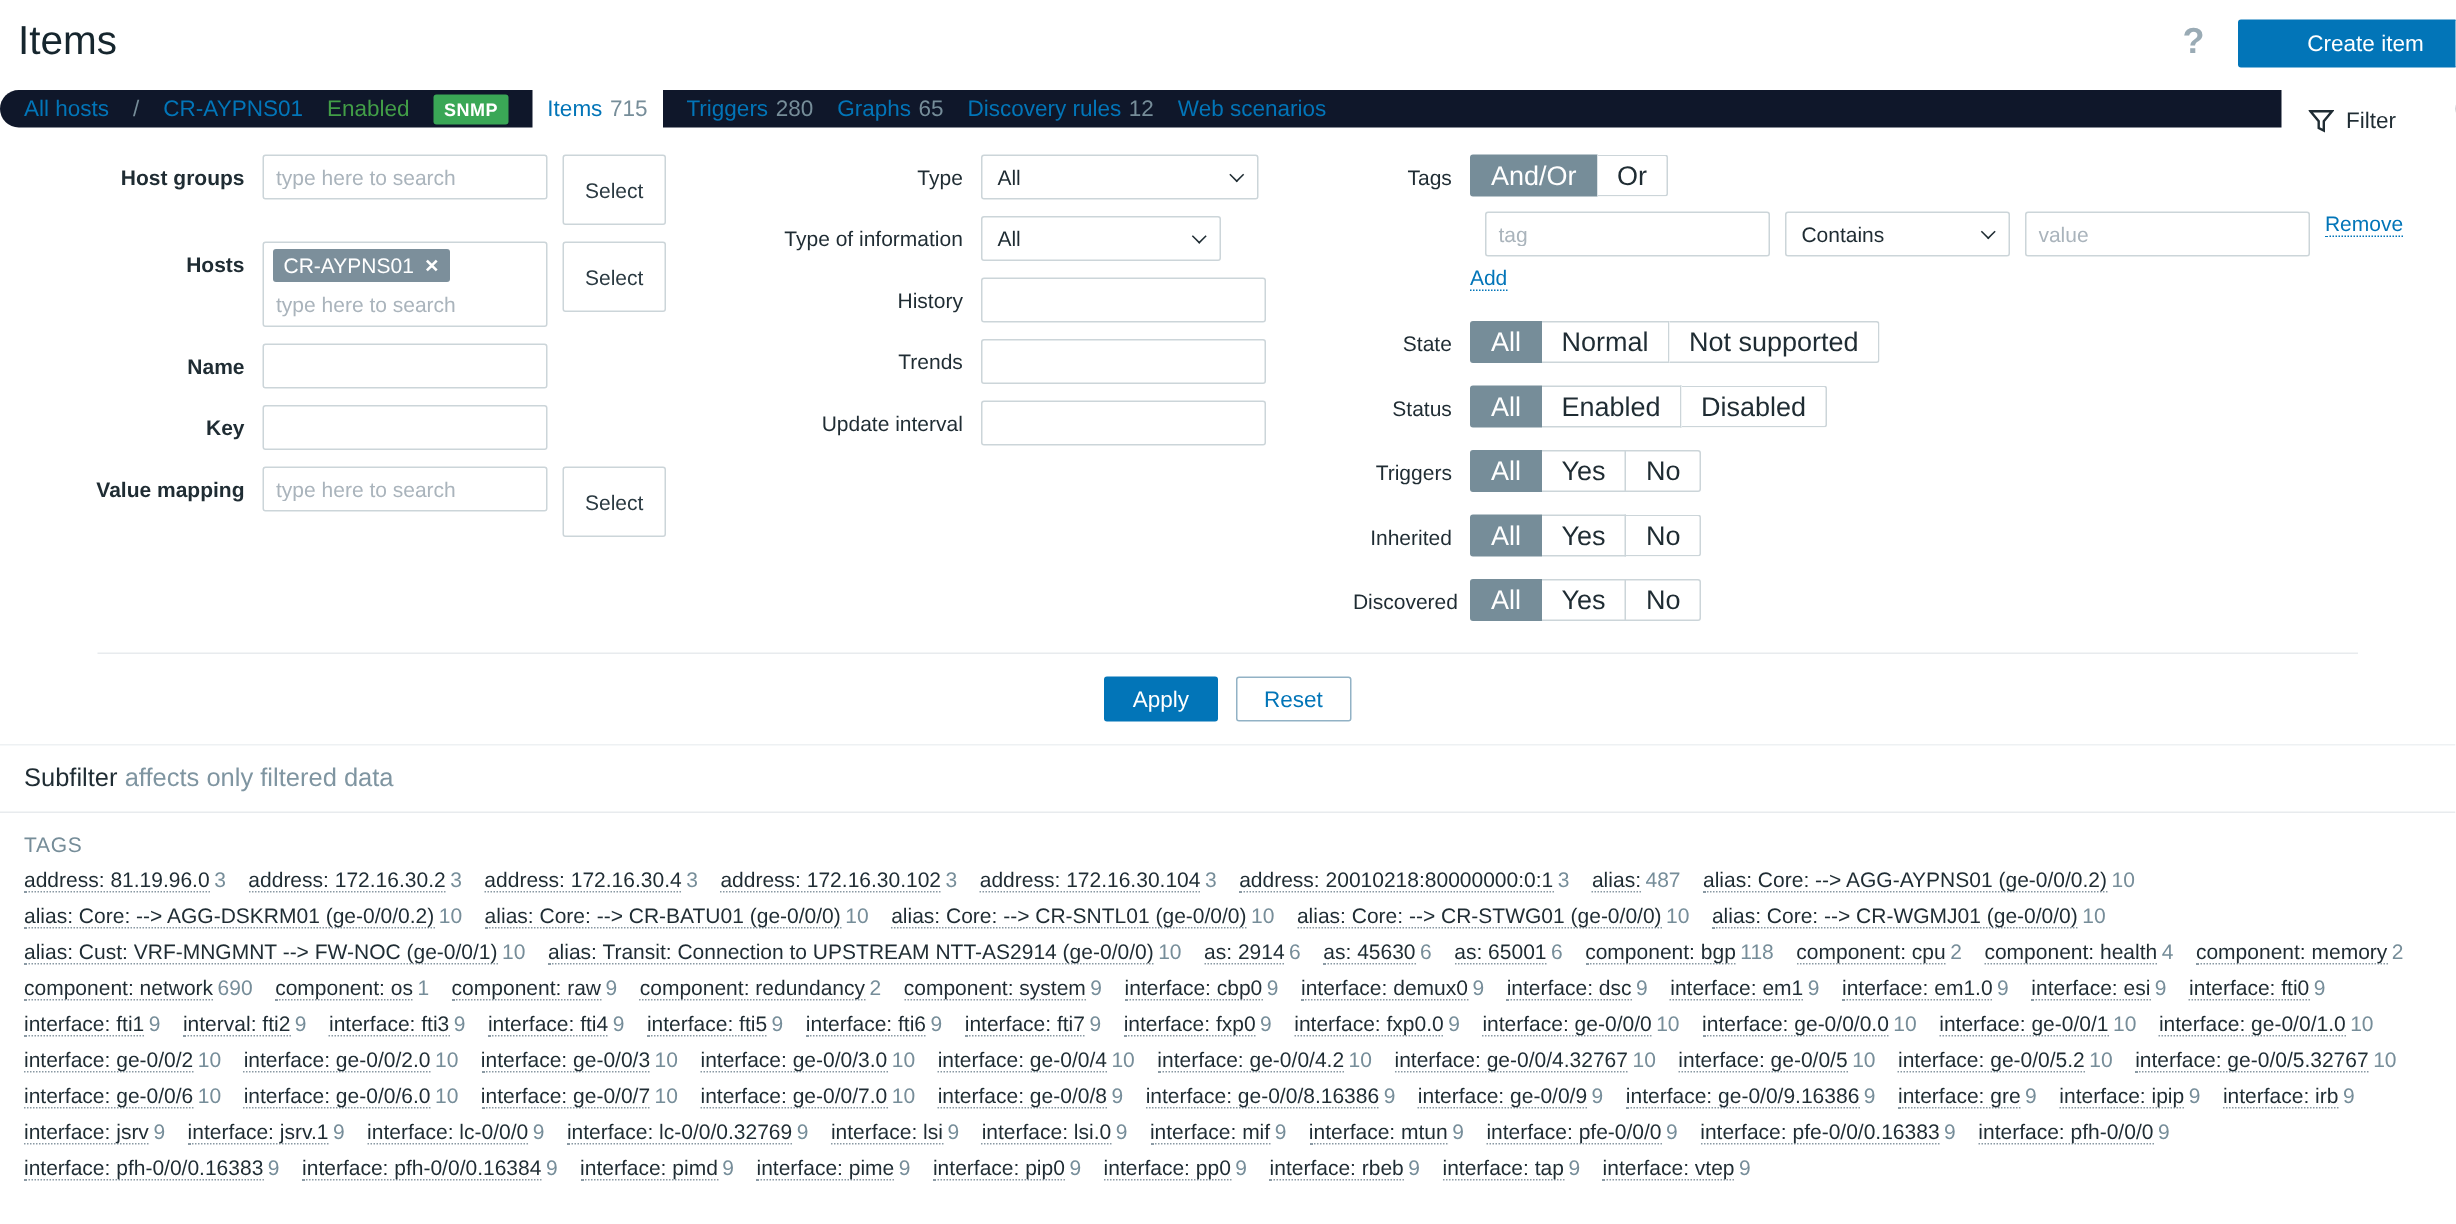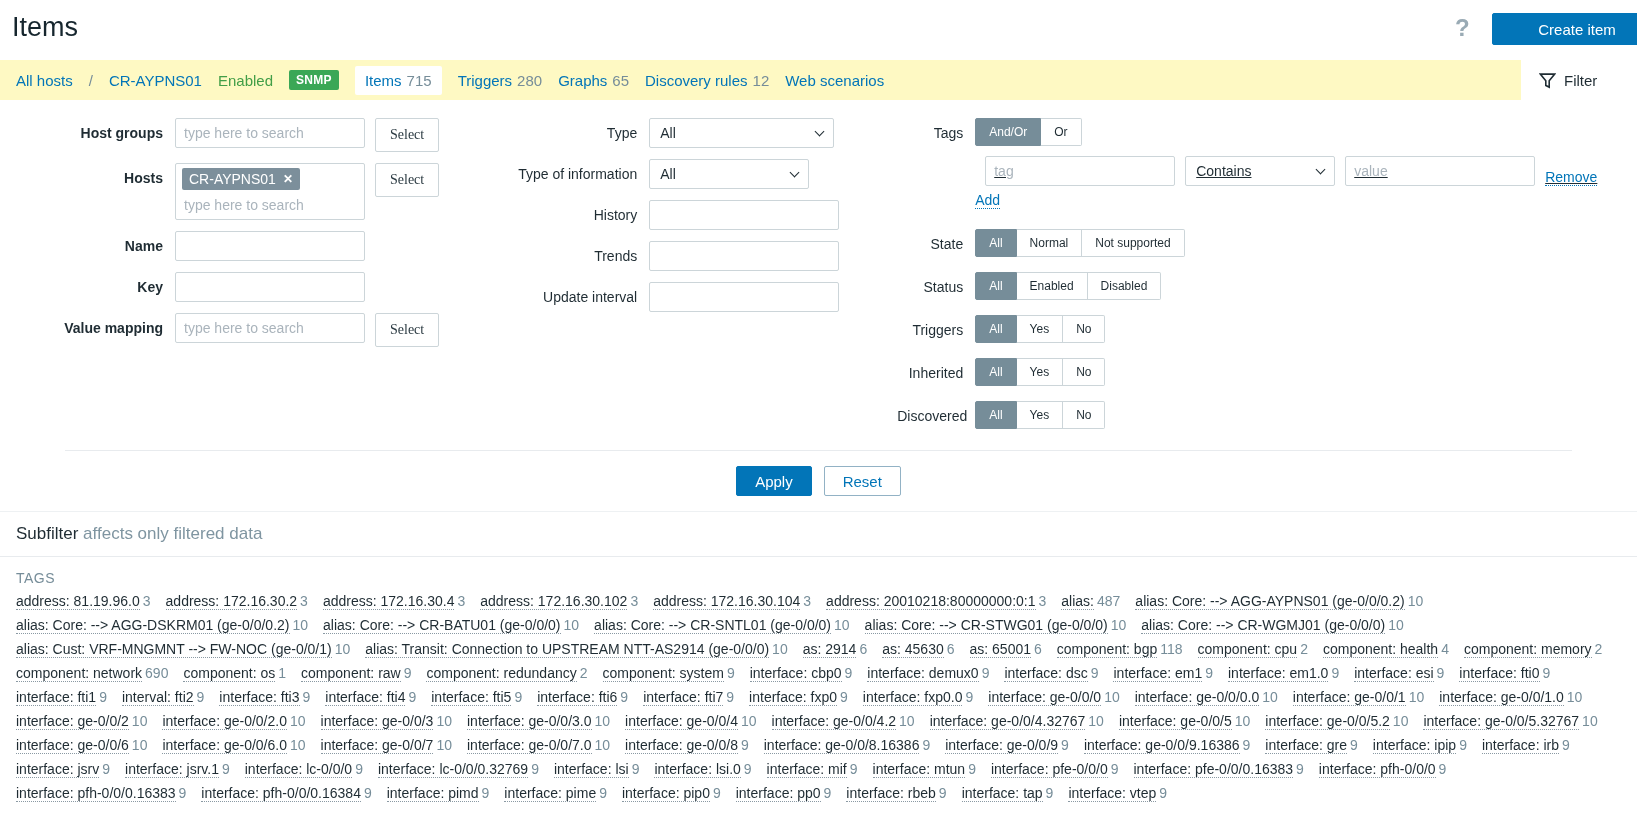--- a/index.html
+++ b/index.html
@@ -9,22 +9,22 @@
   
   .header { position:relative; height:60px; background:#fff; }
   .page-title { position:absolute; left:12px; top:12px; font-size:27px; color:#16262e; }
   .help-icon { position:absolute; left:1455px; top:14px; font-size:24px; color:#9aabb5;
     font-weight:bold; cursor:pointer; }
   .create-btn { position:absolute; left:1492px; top:13px; height:32px; width:170px;
     background:#0275b8; color:#fff; border:1px solid #0275b8; border-radius:2px;
     font-size:15px; font-family:inherit; text-align:center; cursor:pointer; }
 
   
-  .navbar { position:relative; height:40px; background:#fef9c3; display:flex;
-    align-items:center; padding-left:16px; gap:16px; font-size:15px; }
+  .navbar { position:relative; height:25px; background:#0f172a; display:flex;
+    align-items:center; padding-left:16px; gap:16px; font-size:15px;border-radius:17px; }
   a.link { color:#0275b8; text-decoration:none; cursor:pointer; }
   .crumb-sep { color:#768d99; }
   .enabled-txt { color:#429e47; }
   .snmp-badge { background:#3aa756; color:#fff; font-size:12px; font-weight:bold;
     padding:3px 7px; border-radius:2px; letter-spacing:.3px; }
   .tab { display:flex; gap:5px; align-items:center; cursor:pointer; }
   .tab .count { color:#768d99; }
   .tab.active { background:#fff; padding:6px 10px; border-radius:2px; }
   .filter-tab { position:absolute; right:0; top:0; height:40px; background:#fff;
     display:flex; align-items:center; gap:8px; padding:0 6px 0 18px; width:116px;
@@ -38,46 +38,46 @@
   .fcol2 { margin-left:60px; }
   .fcol3 { margin-left:58px; }
   .frow { display:flex; align-items:flex-start; margin-bottom:11px; }
   .flabel { line-height:30px; text-align:right; padding-right:12px; white-space:nowrap; }
   .fcol1 .flabel { width:120px;font-weight:bold; }
   .fcol2 .flabel { width:150px; }
   .fcol3 .flabel { width:78px; }
   input.tbox { height:30px; border:1px solid #ccd5d9; border-radius:2px; padding:0 8px;
     font-size:14px; font-family:inherit; color:#1f2c33; width:190px; background:#fff; }
   input.tbox::placeholder { color:#aab4bc; opacity:1; }
-  .sel-btn { height:34px; margin-left:10px; padding:0 14px; background:#fff;
-    border:1px solid #ccd5d9; border-radius:2px; font-size:14px; font-family:Liberation Serif, serif;
+  .sel-btn { height:47px; margin-left:10px; padding:0 14px; background:#fff;
+    border:1px solid #ccd5d9; border-radius:2px; font-size:14px; font-family:Liberation Sans, sans-serif;
     color:#2b3a42; cursor:pointer; }
   .multiselect { width:190px; min-height:52px; border:1px solid #ccd5d9; border-radius:2px;
     padding:4px 6px; background:#fff; cursor:text; }
   .chip { display:inline-flex; align-items:center; gap:7px; background:#7c8f9b; color:#fff;
     padding:3px 7px; border-radius:2px; font-size:14px; }
   .chip .x { font-size:12px; cursor:pointer; font-weight:bold; }
   .ms-placeholder { color:#aab4bc; padding:7px 2px 2px 2px; }
   .selbox { height:30px; border:1px solid #ccd5d9; border-radius:2px; background:#fff;
     display:flex; align-items:center; padding:0 10px; cursor:pointer; }
   .selbox .chev { width:7px; height:7px; border-right:1.6px solid #1f2c33;
     border-bottom:1.6px solid #1f2c33; transform:rotate(45deg); margin-left:auto;
     margin-top:-3px; }
   .w185 { width:185px; } .w160 { width:160px; } .w180 { width:180px; }
   .w157 { width:150px; } .w168 { width:168px; }
 
   .seg { display:inline-flex; }
   .seg-btn { height:28px; padding:0 13px; background:#fff; border:1px solid #ccd5d9;
-    font-size:12px; font-family:inherit; color:#1f2c33; cursor:pointer; line-height:26px; }
+    font-size:18px; font-family:inherit; color:#1f2c33; cursor:pointer; line-height:26px; }
   .seg-btn + .seg-btn { border-left:0; }
   .seg-btn:first-child { border-radius:2px 0 0 2px; }
   .seg-btn:last-child { border-radius:0 2px 2px 0; }
   .seg-btn.on { background:#768d99; border-color:#768d99; color:#fff; }
 
-  .tagrow { display:flex; align-items:flex-end; gap:10px; margin-bottom:6px;text-decoration:underline; }
+  .tagrow { display:flex; align-items:flex-start; gap:10px; margin-bottom:6px; }
   a.dotted { color:#0275b8; text-decoration:none; border-bottom:1px dotted #0275b8;
     cursor:pointer; }
   .add-row { margin:2px 0 20px 0; }
   .staterow { margin-bottom:13px; }
 
   .apply-bar { margin:6px 65px 0 65px; border-top:1px solid #e8ebee; padding:15px 0;
     display:flex; justify-content:center; gap:12px; }
   .btn-apply { height:30px; padding:0 18px; background:#0275b8; color:#fff;
     border:1px solid #0275b8; border-radius:2px; font-size:15px; font-family:inherit;
     cursor:pointer; }

